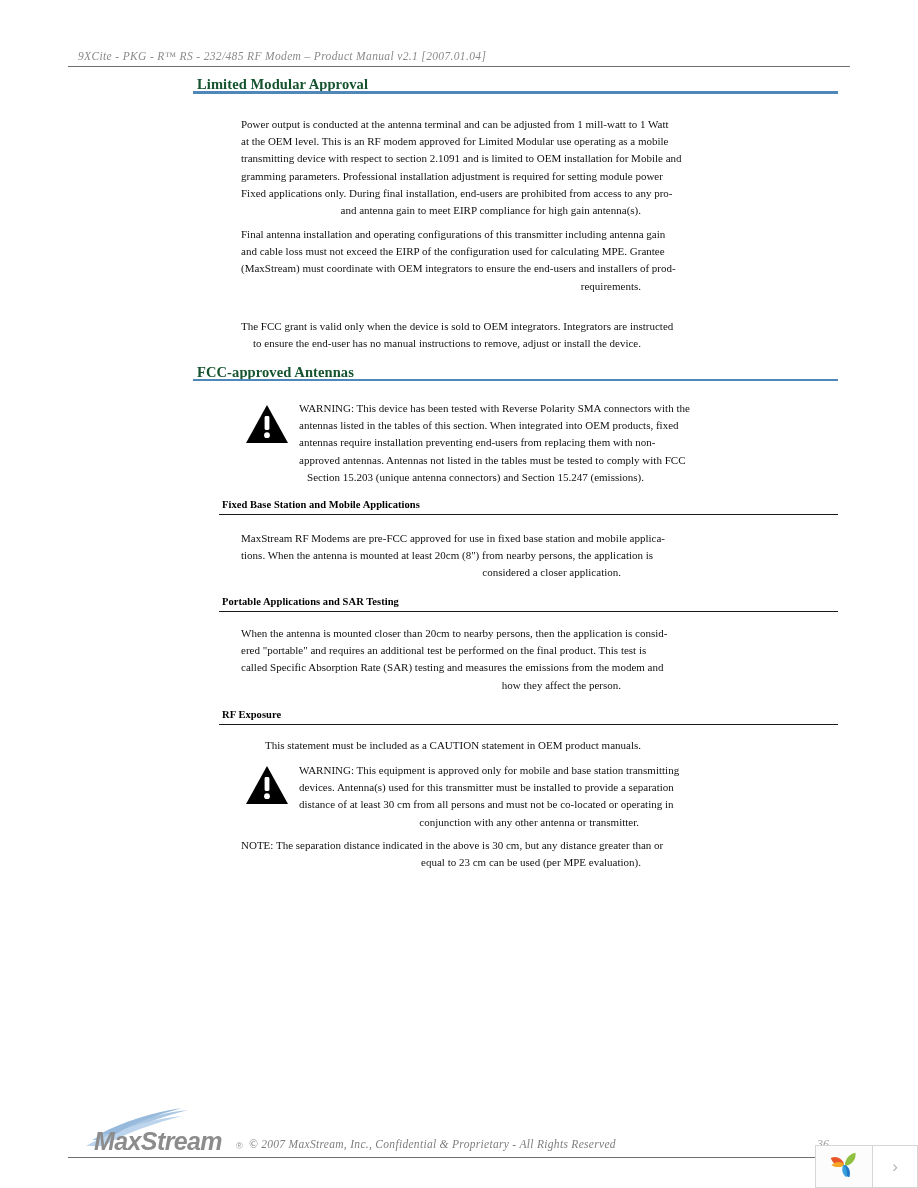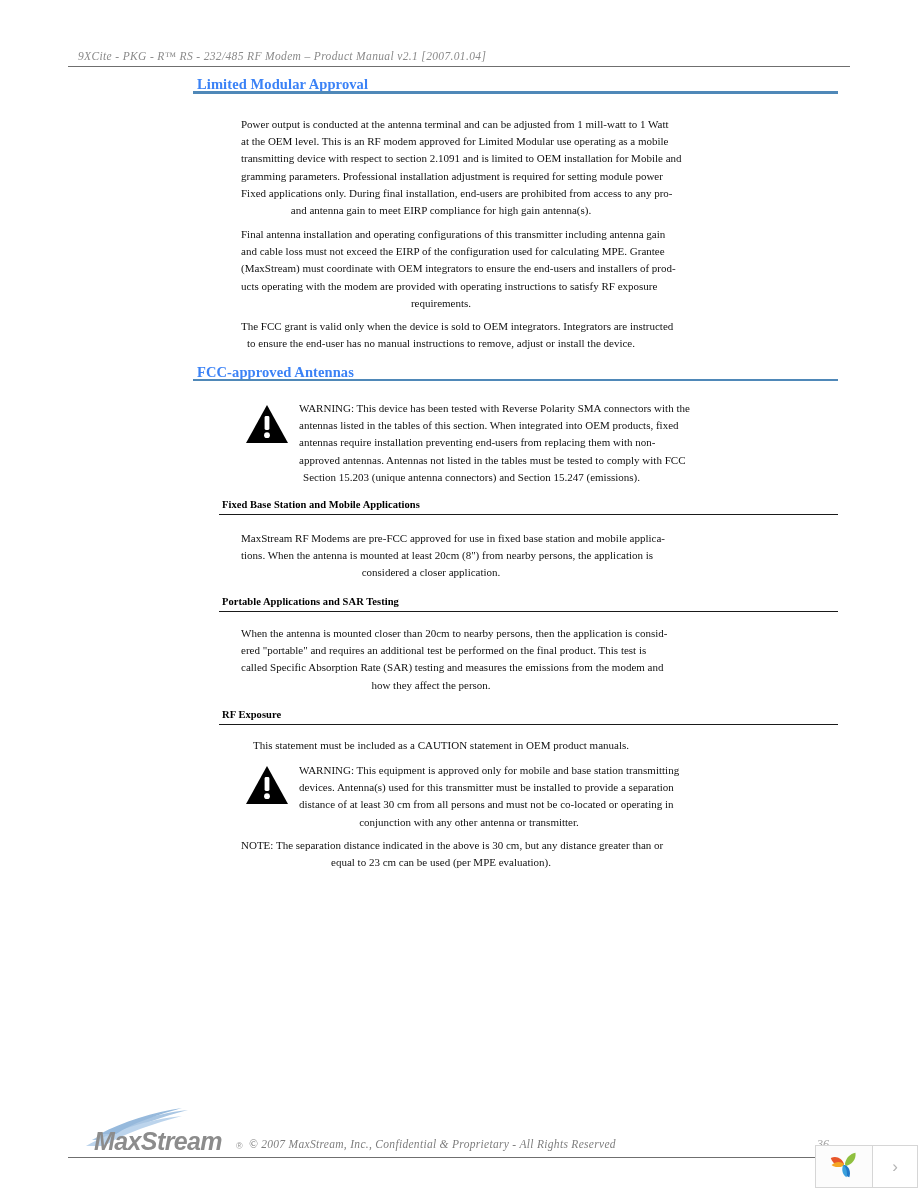--- a/index.html
+++ b/index.html
@@ -43,21 +43,21 @@
     height: 1px;
     background: #6f6f6f;
   }
 
   
   .h1 {
     position: absolute;
     font-weight: bold;
     font-size: 14.5px;
     letter-spacing: 0.1px;
-    color: #3b82f6;
+    color: #14532d;
     white-space: nowrap;
   }
   .h1-rule {
     position: absolute;
     background: #4f88b8;
   }
 
   
   .h2 {
     position: absolute;
@@ -72,21 +72,21 @@
     height: 1px;
     background: #1a1a1a;
   }
 
   
   .para {
     position: absolute;
     font-size: 11px;
     line-height: 17.2px;
     color: #111;
-    text-align: center;
+    text-align: right;
   }
   .para div { white-space: nowrap; }
 
   
   .warn-icon {
     position: absolute;
     width: 44px;
     height: 40px;
   }
 
@@ -198,21 +198,20 @@
     <div>transmitting device with respect to section 2.1091 and is limited to OEM installation for Mobile and</div>
     <div>gramming parameters. Professional installation adjustment is required for setting module power</div>
     <div>Fixed applications only. During final installation, end-users are prohibited from access to any pro-</div>
     <div>and antenna gain to meet EIRP compliance for high gain antenna(s).</div>
   </div>
 
   <div class="para" style="left:241px; top:226px; width:400px;">
     <div>Final antenna installation and operating configurations of this transmitter including antenna gain</div>
     <div>and cable loss must not exceed the EIRP of the configuration used for calculating MPE. Grantee</div>
     <div>(MaxStream) must coordinate with OEM integrators to ensure the end-users and installers of prod-</div>
-    <div>ucts operating with the modem are provided with operating instructions to satisfy RF exposure</div>
     <div>requirements.</div>
   </div>
 
   <div class="para" style="left:241px; top:318px; width:400px;">
     <div>The FCC grant is valid only when the device is sold to OEM integrators. Integrators are instructed</div>
     <div>to ensure the end-user has no manual instructions to remove, adjust or install the device.</div>
   </div>
 
   <div class="h1" style="left:197px; top:364px;">FCC-approved Antennas</div>
   <div class="h1-rule" style="left:193px; top:379px; width:645px; height:2px;"></div>

